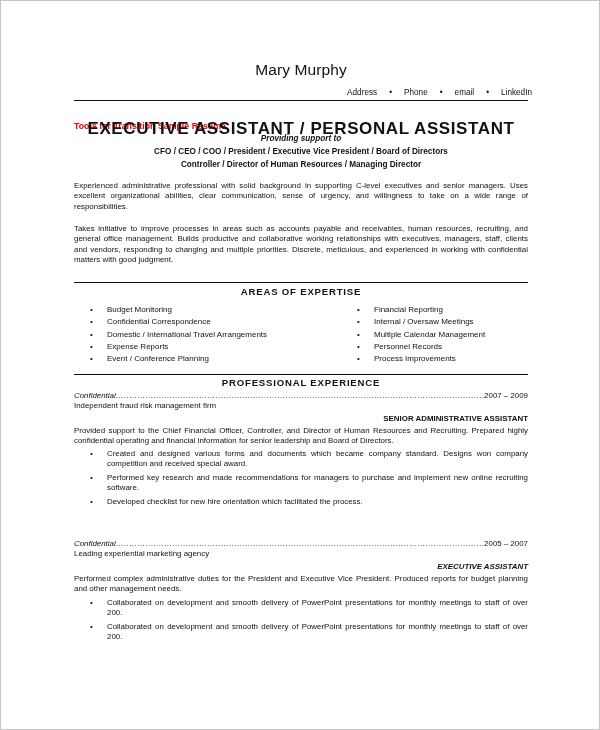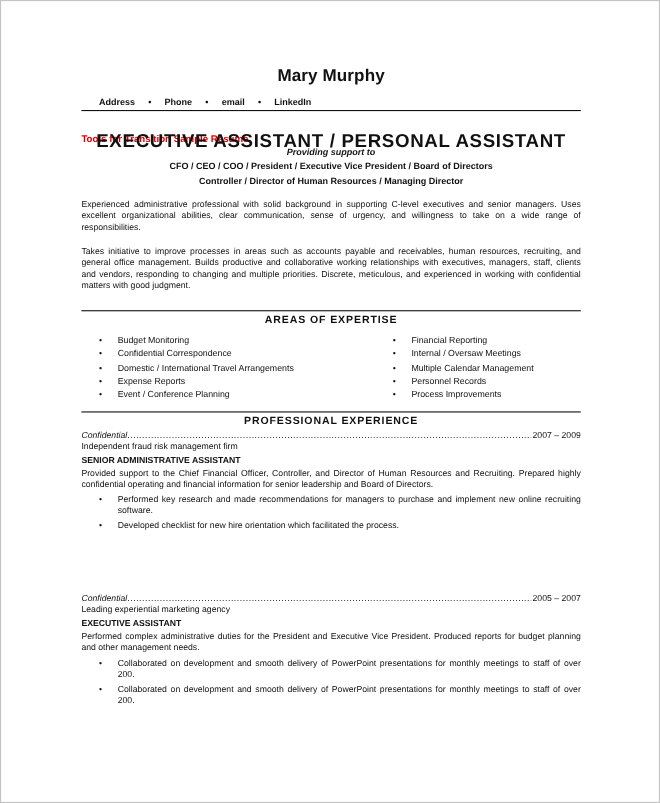--- a/index.html
+++ b/index.html
@@ -7,25 +7,25 @@
       width: 600px; height: 730px; background: #ffffff; position: relative; overflow: hidden;
       font-family: "Liberation Sans", sans-serif; color: #111;
     }
     .page {
       position: absolute; left: 0; top: 0; width: 598px; height: 728px;
       border: 1px solid #c4c4c4; background: #fff;
     }
     .content { position: absolute; left: 73px; top: 0; width: 454px; }
     .name {
       position: absolute; top: 60px; left: 0; width: 454px; text-align: center;
-      font-weight: bold; font-size: 15.5px; letter-spacing: 0.1px;
+      font-weight: normal; font-size: 15.5px; letter-spacing: 0.1px;
     }
     .contact {
-      position: absolute; top: 87px; left: 16px; width: 454px; text-align: left;
-      font-weight: bold; font-size: 8.2px;
+      position: absolute; top: 87px; left: 4px; width: 454px; text-align: right;
+      font-weight: normal; font-size: 8.2px;
     }
     .contact span.sep { margin: 0 12px; }
     .rule { position: absolute; left: 0; width: 454px; border-top: 1.4px solid #111; }
     .r1 { top: 99px; }
     .r2 { top: 281px; }
     .r3 { top: 373px; }
     .tagline {
       position: absolute; top: 120px; left: 0; width: 454px; 
       color: #e00000; font-size: 8.8px; font-weight: bold;
     }
@@ -68,37 +68,37 @@
     .job-line {
       position: absolute; left: 0; width: 454px; font-size: 7.9px; height: 11px; line-height: 11px;
       display: flex; white-space: nowrap; overflow: hidden;
     }
     .job-line .employer { font-style: italic; }
     .job-line .dots { flex: 1; overflow: hidden; letter-spacing: 0.5px; }
     .job-line .dots::after { content: "......................................................................................................................................................................................................"; }
     .job-line .dates { padding-left: 1px; }
     .company-desc { position: absolute; left: 0; font-size: 7.9px; line-height: 10px; }
     .job-title {
-      position: absolute; left: 0; width: 454px; text-align: left;
+      position: absolute; left: 0; width: 454px; text-align: right;
       font-weight: bold; font-size: 7.9px;
     }
     .bullets { position: absolute; left: 16px; width: 438px; list-style: none; margin: 0; padding: 0; }
     .bullets li {
       font-size: 7.9px; line-height: 10.4px; position: relative; padding-left: 17px;
       text-align: justify; margin-bottom: 3.2px;
     }
     .bullets li::before { content: "•"; position: absolute; left: 0; top: 0; }
     .j1-line { top: 389px; }
     .j1-desc { top: 400px; }
     .j1-title { top: 413px; }
     .j1-para { top: 425px; }
     .j1-bullets { top: 448px; }
     .j2-line { top: 537px; }
     .j2-desc { top: 548px; }
-    .j2-title { top: 561px; }
+    .j2-title { top: 561px; font-style: italic; }
     .j2-para { top: 573px; }
     .j2-bullets { top: 597px; }
   </style>
 </head>
 <body>
 
 <div class="page">
   <div class="content">
 
     <div class="name">Mary Murphy</div>
@@ -143,20 +143,21 @@
 
     <div class="job-line j1-line">
       <span class="employer">Confidential</span>
       <span class="dots"></span>
       <span class="dates">2007 – 2009</span>
     </div>
     <div class="company-desc j1-desc">Independent fraud risk management firm</div>
     <div class="job-title j1-title">SENIOR ADMINISTRATIVE ASSISTANT</div>
     <div class="para j1-para">Provided support to the Chief Financial Officer, Controller, and Director of Human Resources and Recruiting. Prepared highly confidential operating and financial information for senior leadership and Board of Directors.</div>
     <ul class="bullets j1-bullets">
+      <li>Created and designed various forms and documents which became company standard. Designs won company competition and received special award.</li>
       <li>Performed key research and made recommendations for managers to purchase and implement new online recruiting software.</li>
       <li>Developed checklist for new hire orientation which facilitated the process.</li>
     </ul>
 
     <div class="job-line j2-line">
       <span class="employer">Confidential</span>
       <span class="dots"></span>
       <span class="dates">2005 – 2007</span>
     </div>
     <div class="company-desc j2-desc">Leading experiential marketing agency</div>

